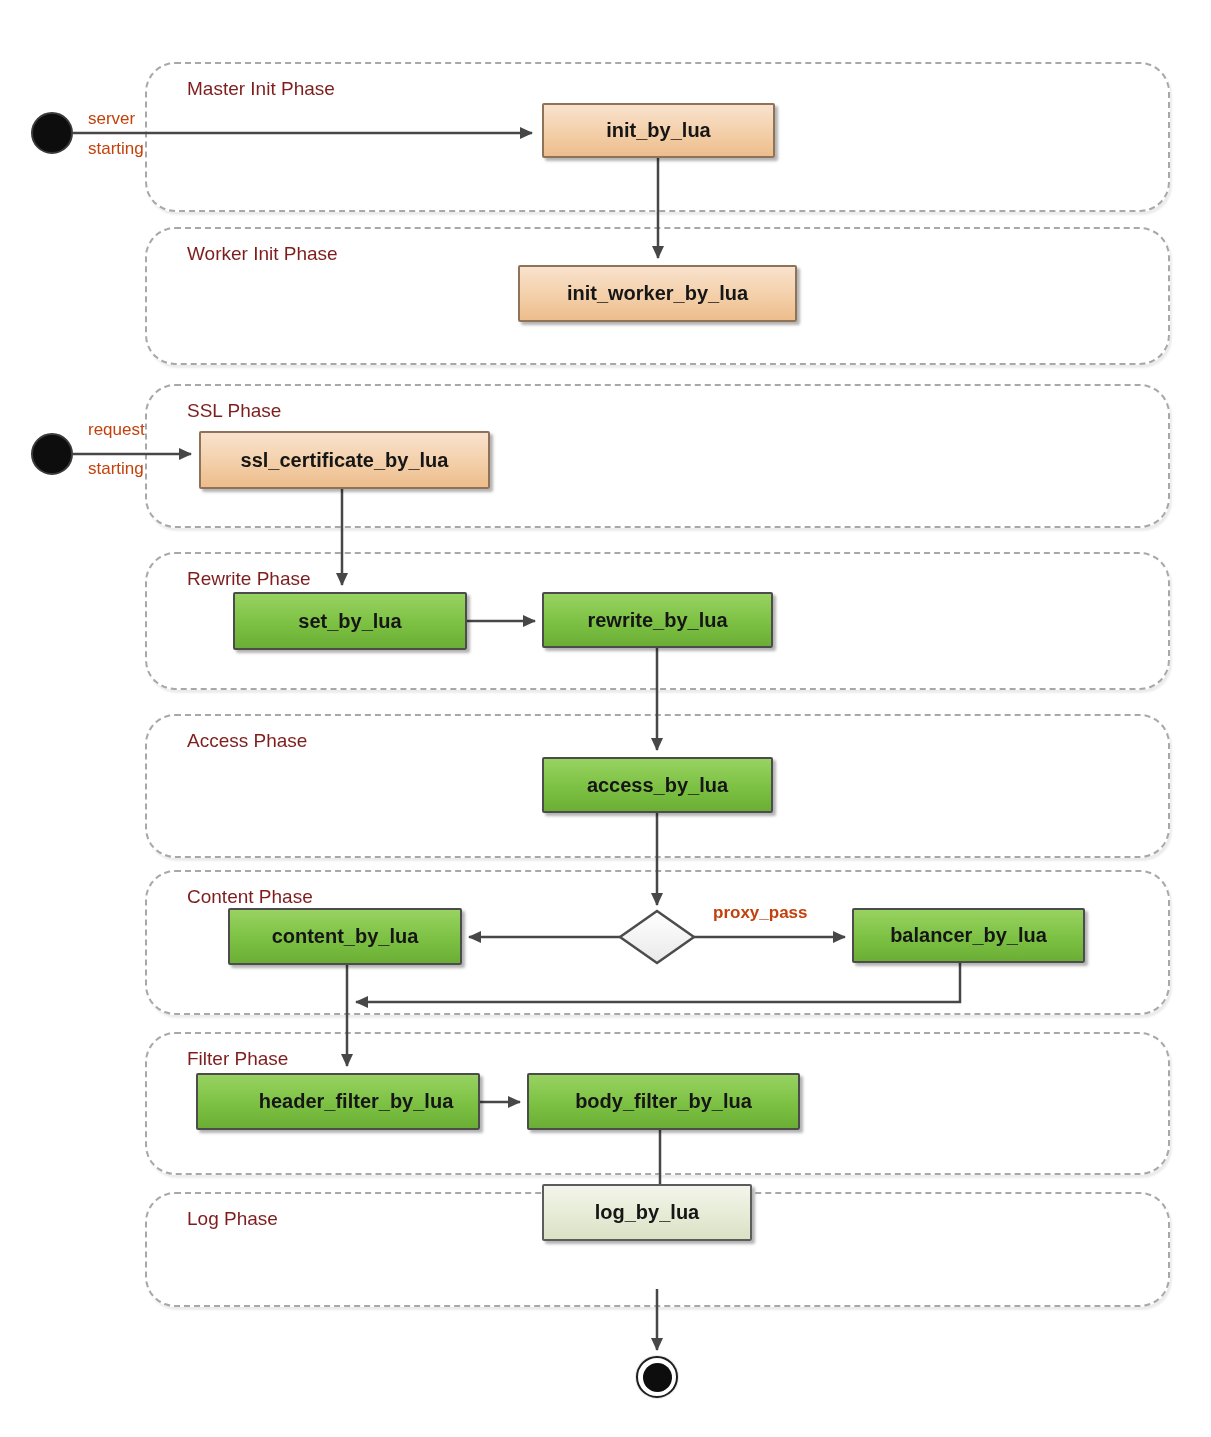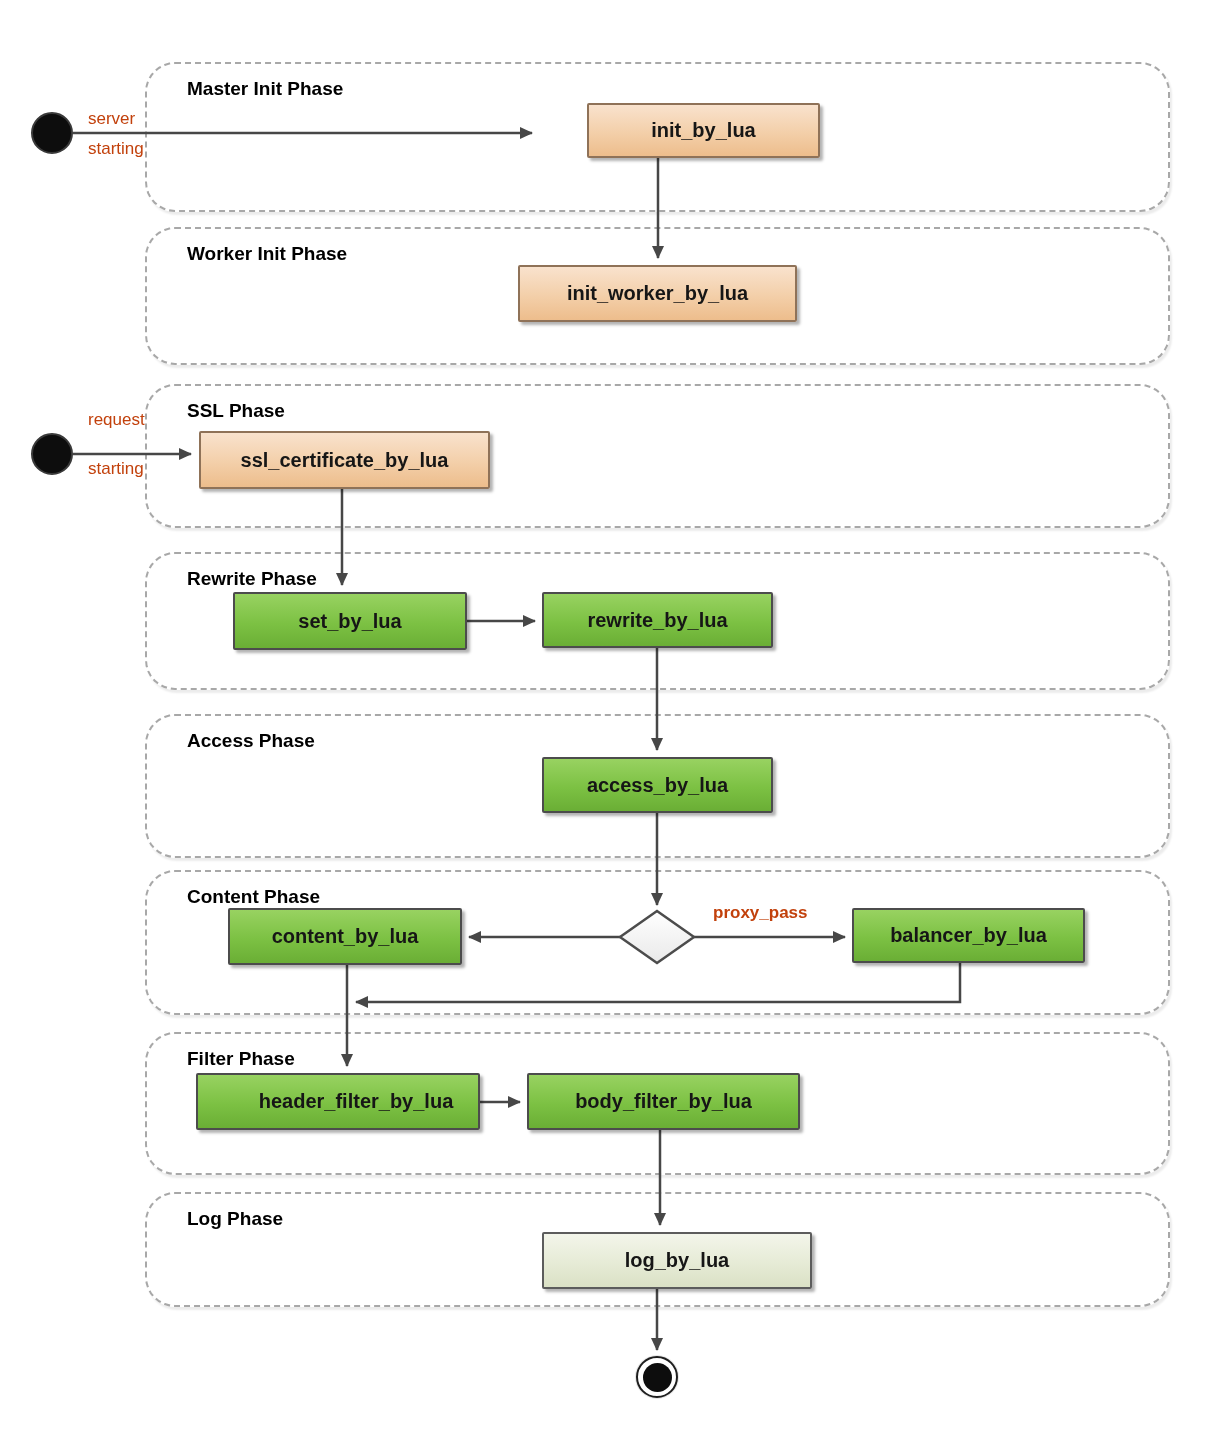--- a/index.html
+++ b/index.html
@@ -24,22 +24,22 @@
     border: 2px dashed #a8a8a8;
     border-radius: 30px;
     box-shadow: 2px 3px 2px rgba(0,0,0,0.08);
     background: transparent;
   }
   .phase-title {
     position: absolute;
     left: 40px;
     top: 14px;
     font-size: 19px;
-    font-weight: bold;
-    color: #000000;
+    font-weight: normal;
+    color: #7f1d1d;
     white-space: nowrap;
   }
   
   .node {
     position: absolute;
     box-sizing: border-box;
     display: flex;
     align-items: center;
     justify-content: center;
     font-size: 20px;
@@ -171,29 +171,29 @@
   </svg>
 
   <div class="start-circle" style="left:31px; top:112px;"></div>
   <div class="start-circle" style="left:31px; top:433px;"></div>
   <div class="final-outer" style="left:636px; top:1356px;">
     <div class="final-inner"></div>
   </div>
 
   <span class="edge-label" style="left:88px; top:109px;">server</span>
   <span class="edge-label" style="left:88px; top:139px;">starting</span>
-  <span class="edge-label" style="left:88px; top:410px;">request</span>
+  <span class="edge-label" style="left:88px; top:420px;">request</span>
   <span class="edge-label" style="left:88px; top:459px;">starting</span>
   <span class="edge-label bold" style="left:713px; top:903px;">proxy_pass</span>
 
-  <div class="node init" style="left:542px; top:103px;  width:233px; height:55px;margin-left:45px;">init_by_lua</div>
+  <div class="node init" style="left:542px; top:103px;  width:233px; height:55px;">init_by_lua</div>
   <div class="node init" style="left:199px; top:431px;  width:291px; height:58px;">ssl_certificate_by_lua</div>
   <div class="node init" style="left:518px; top:265px;  width:279px; height:57px;">init_worker_by_lua</div>
   <div class="node main" style="left:233px; top:592px;  width:234px; height:58px;">set_by_lua</div>
   <div class="node main" style="left:542px; top:592px;  width:231px; height:56px;">rewrite_by_lua</div>
   <div class="node main" style="left:542px; top:757px;  width:231px; height:56px;">access_by_lua</div>
   <div class="node main" style="left:228px; top:908px;  width:234px; height:57px;">content_by_lua</div>
   <div class="node main" style="left:852px; top:908px;  width:233px; height:55px;">balancer_by_lua</div>
   <div class="node main" style="left:196px; top:1073px; width:284px; height:57px;padding-left:36px;">header_filter_by_lua</div>
   <div class="node main" style="left:527px; top:1073px; width:273px; height:57px;">body_filter_by_lua</div>
-  <div class="node log" style="left:542px; top:1232px; width:270px; height:57px;">log_by_lua</div>
+  <div class="node log" style="left:542px; top:1184px; width:210px; height:57px;">log_by_lua</div>
 
 </div>
 
 </body></html>

